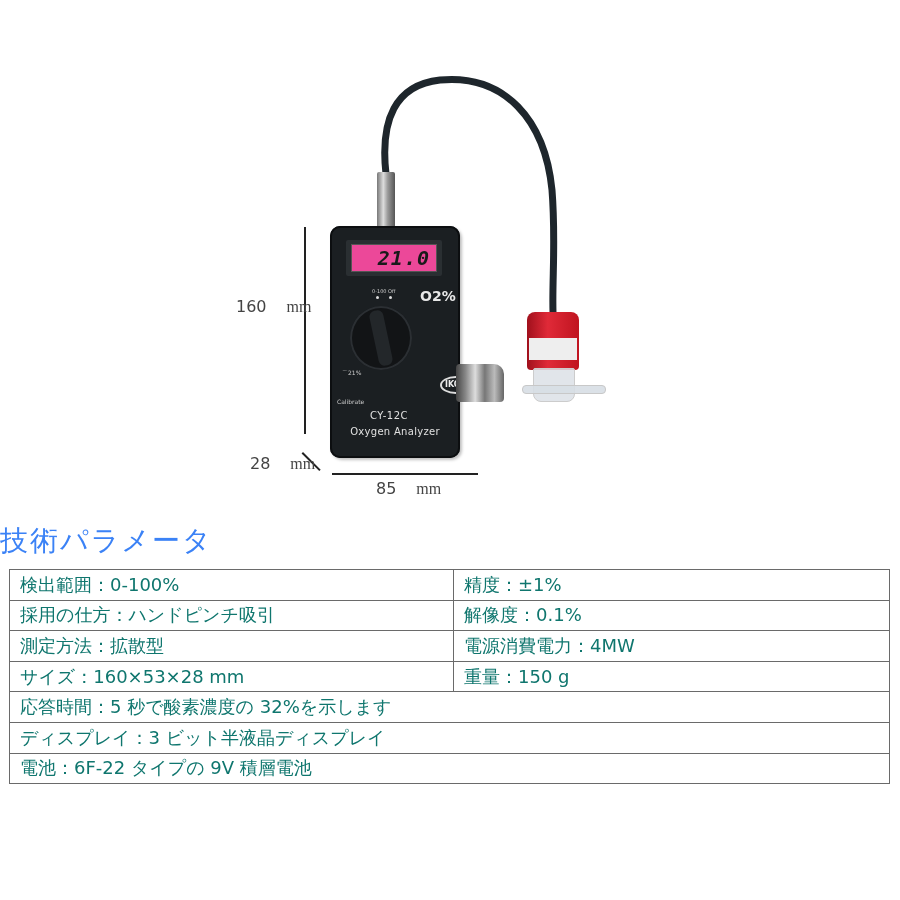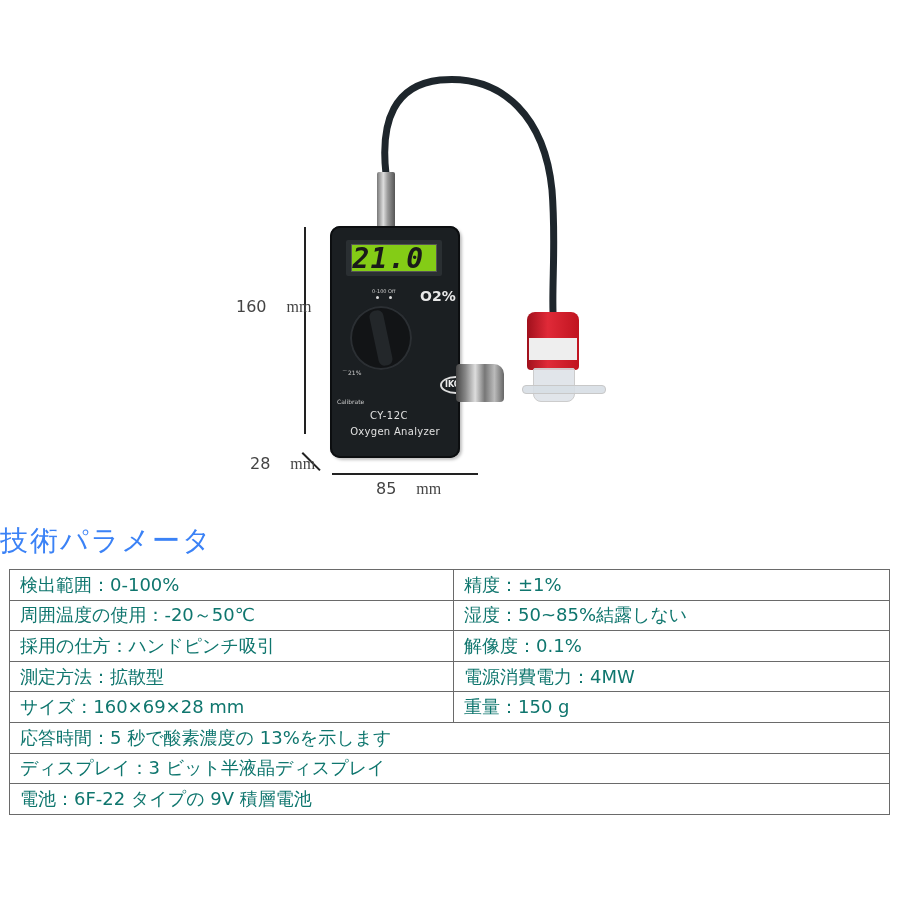--- a/index.html
+++ b/index.html
@@ -10,22 +10,22 @@
 
   
   .dim-line { position: absolute; background: #222; }
   .dim-label { position: absolute; font-size: 16px; color: #444; font-family: "DejaVu Sans", sans-serif; white-space: nowrap; }
   .dim-label .unit { font-size: 16px; font-family: Liberation Serif, serif; margin-left: 20px; }
 
   
   .device { position: absolute; left: 330px; top: 226px; width: 130px; height: 232px; background: #1b1f22; border-radius: 10px;
             box-shadow: inset 0 0 0 2px #0c0e10, 2px 2px 3px rgba(0,0,0,0.25); }
   .lcd-frame { position: absolute; left: 16px; top: 14px; width: 96px; height: 36px; background: #2a2f32; border-radius: 2px; }
-  .lcd { position: absolute; left: 5px; top: 4px; width: 86px; height: 28px; background: #84cc16; border: 1px solid #555;
-         font-family: "DejaVu Sans Mono", monospace; font-size: 28px; font-weight: bold; color: #1a1a1a; text-align: right; padding-right: 12px; line-height: 27px; letter-spacing: 1px; font-style: italic; }
+  .lcd { position: absolute; left: 5px; top: 4px; width: 86px; height: 28px; background: #ec4899; border: 1px solid #555;
+         font-family: "DejaVu Sans Mono", monospace; font-size: 20px; font-weight: bold; color: #1a1a1a; text-align: right; padding-right: 6px; line-height: 27px; letter-spacing: 1px; font-style: italic; }
   .range-label { position: absolute; left: 42px; top: 62px; font-size: 5px; color: #ccc; }
   .range-dot { position: absolute; width: 3px; height: 3px; background: #ddd; border-radius: 50%; }
   .o2-label { position: absolute; left: 90px; top: 62px; font-size: 14px; font-weight: bold; color: #e8e8e8; }
   .knob { position: absolute; left: 20px; top: 80px; width: 62px; height: 64px; background: #121416; border-radius: 50%;
           box-shadow: inset 0 0 0 2px #2b2f33; }
   .knob-grip { position: absolute; left: 24px; top: 4px; width: 14px; height: 56px; background: #23272a; border-radius: 6px; transform: rotate(-12deg); }
   .calib-icon { position: absolute; left: 12px; top: 143px; font-size: 6px; color: #ccc; }
   .calib-label { position: absolute; left: 7px; top: 172px; font-size: 6px; color: #ccc; }
   .brand-logo { position: absolute; left: 70px; top: 150px; width: 32px; height: 18px; border: 2px solid #ddd; border-radius: 50%;
                 font-size: 8px; font-weight: bold; color: #eee; text-align: center; line-height: 14px; margin-left: 40px; }
@@ -104,37 +104,33 @@
 
 <div class="spec-title">技術パラメータ</div>
 
 <table class="spec-table">
   <tbody>
       <tr>
     <td class="left">検出範囲：0-100%</td>
     <td>精度：±1%</td>
   </tr>
   <tr>
-    <td class="left">周囲温度の使用：-20～50℃</td>
-    <td>湿度：50~85%結露しない</td>
-  </tr>
-  <tr>
     <td class="left">採用の仕方：ハンドピンチ吸引</td>
     <td>解像度：0.1%</td>
   </tr>
   <tr>
     <td class="left">測定方法：拡散型</td>
     <td>電源消費電力：4MW</td>
   </tr>
   <tr>
-    <td class="left">サイズ：160×69×28 mm</td>
+    <td class="left">サイズ：160×53×28 mm</td>
     <td>重量：150 g</td>
   </tr>
   <tr>
-    <td colspan="2">応答時間：5 秒で酸素濃度の 13%を示します</td>
+    <td colspan="2">応答時間：5 秒で酸素濃度の 32%を示します</td>
   </tr>
   <tr>
     <td colspan="2">ディスプレイ：3 ビット半液晶ディスプレイ</td>
   </tr>
   <tr>
     <td colspan="2">電池：6F-22 タイプの 9V 積層電池</td>
   </tr>
 </tbody>
   </table>
 

